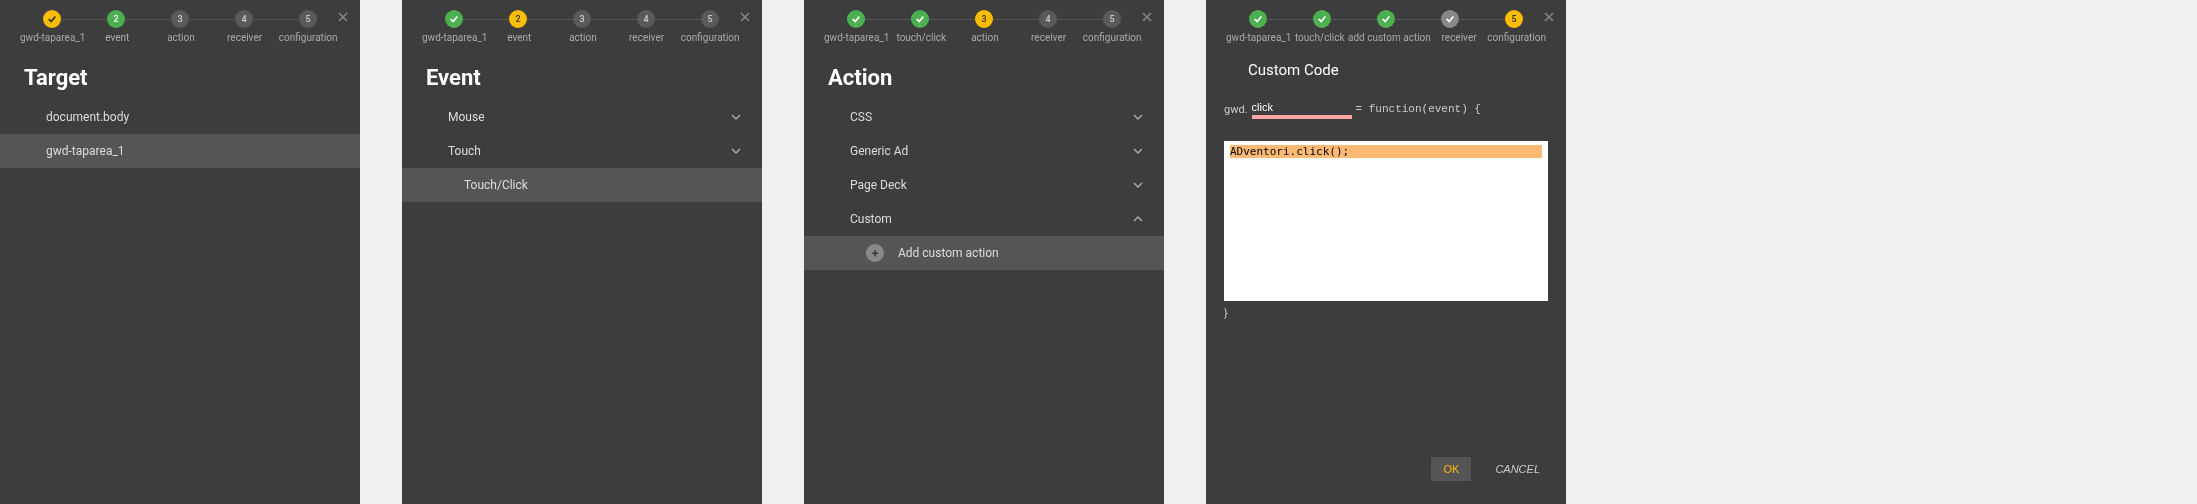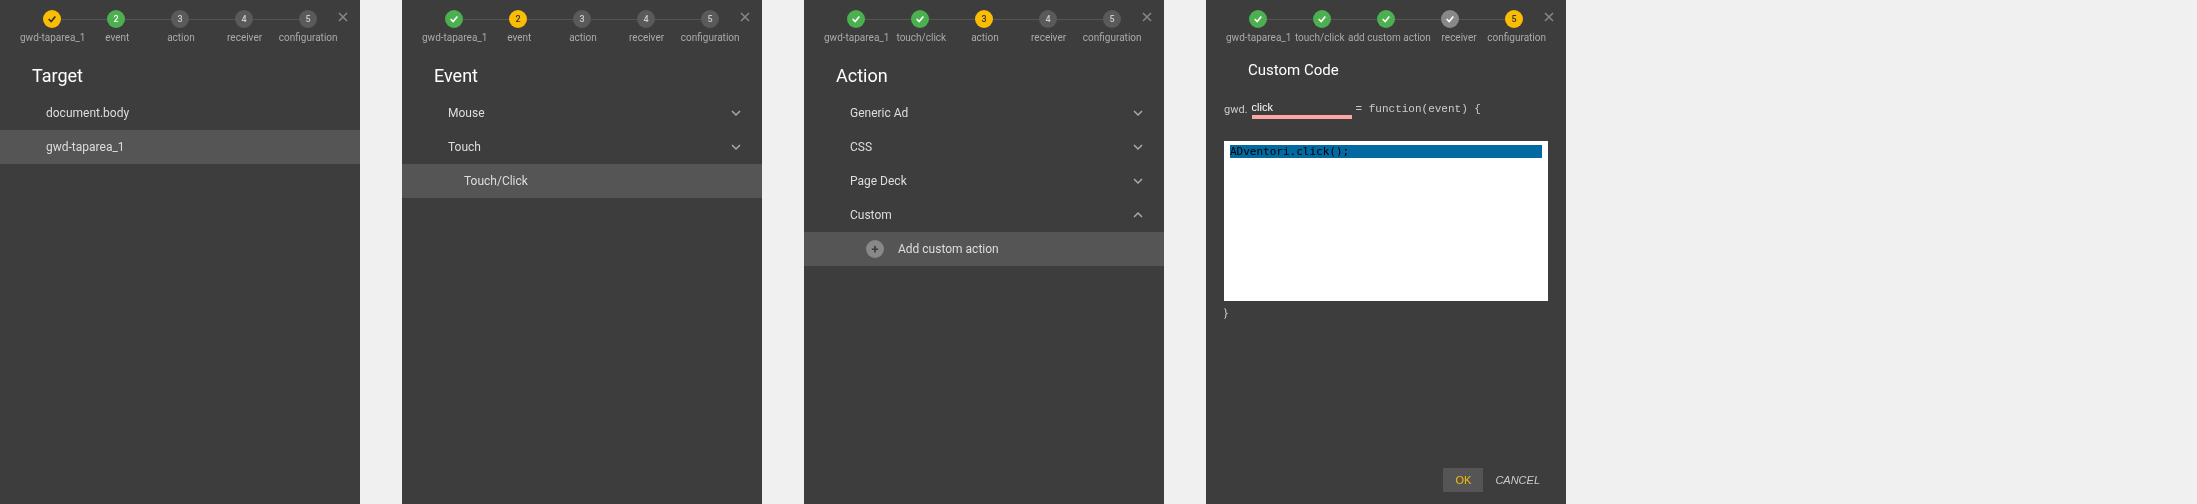--- a/index.html
+++ b/index.html
@@ -82,24 +82,24 @@
       padding: 0 20px 10px 20px;
     }
     .step-label {
       flex: 1;
       text-align: center;
       font-size: 10px;
       color: #aaa;
       white-space: nowrap;
     }
     .section-title {
-      font-size: 18px;
+      font-size: 22px;
       color: #fff;
-      padding: 12px 24px 10px 32px;
-      font-weight: 400;
+      padding: 12px 24px 10px 24px;
+      font-weight: 700;
     }
     .list-item {
       padding: 10px 20px 10px 46px;
       font-size: 12px;
       color: #ddd;
       cursor: pointer;
       display: flex;
       align-items: center;
       justify-content: space-between;
     }
@@ -175,35 +175,35 @@
       width: 100%;
       height: 160px;
       background: #fff;
       color: #000;
       font-family: monospace;
       font-size: 11px;
       padding: 4px 6px;
       overflow: hidden;
     }
     .code-line-hl {
-      background: #0369a1;
+      background: #fdba74;
       display: block;
       width: 100%;
     }
     .closing-brace {
       font-size: 11px;
       color: #ccc;
       padding: 6px 0;
     }
     .button-row {
       position: absolute;
-      bottom: 12px;
+      bottom: 23px;
       right: 14px;
       display: flex;
-      gap: 0;
+      gap: 12px;
     }
     .btn {
       padding: 6px 12px;
       font-size: 11px;
       cursor: pointer;
       border: none;
       background: transparent;
       color: #ccc;
     }
     .btn.primary {
@@ -368,27 +368,27 @@
   </div>
   <div class="labels-row">
     <div class="step-label">gwd-taparea_1</div>
     <div class="step-label">touch/click</div>
     <div class="step-label">action</div>
     <div class="step-label">receiver</div>
     <div class="step-label">configuration</div>
   </div>
   <div class="section-title">Action</div>
   <div class="list-item">
+    <span>CSS</span>
+    <svg class="chevron" viewBox="0 0 12 12">
+        <path d="M2 4 L6 8 L10 4" stroke="currentColor" stroke-width="1.5" fill="none"></path>
+      </svg>
+  </div>
+  <div class="list-item">
     <span>Generic Ad</span>
-    <svg class="chevron" viewBox="0 0 12 12">
-        <path d="M2 4 L6 8 L10 4" stroke="currentColor" stroke-width="1.5" fill="none"></path>
-      </svg>
-  </div>
-  <div class="list-item">
-    <span>CSS</span>
     <svg class="chevron" viewBox="0 0 12 12">
         <path d="M2 4 L6 8 L10 4" stroke="currentColor" stroke-width="1.5" fill="none"></path>
       </svg>
   </div>
   <div class="list-item">
     <span>Page Deck</span>
     <svg class="chevron" viewBox="0 0 12 12">
         <path d="M2 4 L6 8 L10 4" stroke="currentColor" stroke-width="1.5" fill="none"></path>
       </svg>
   </div>

